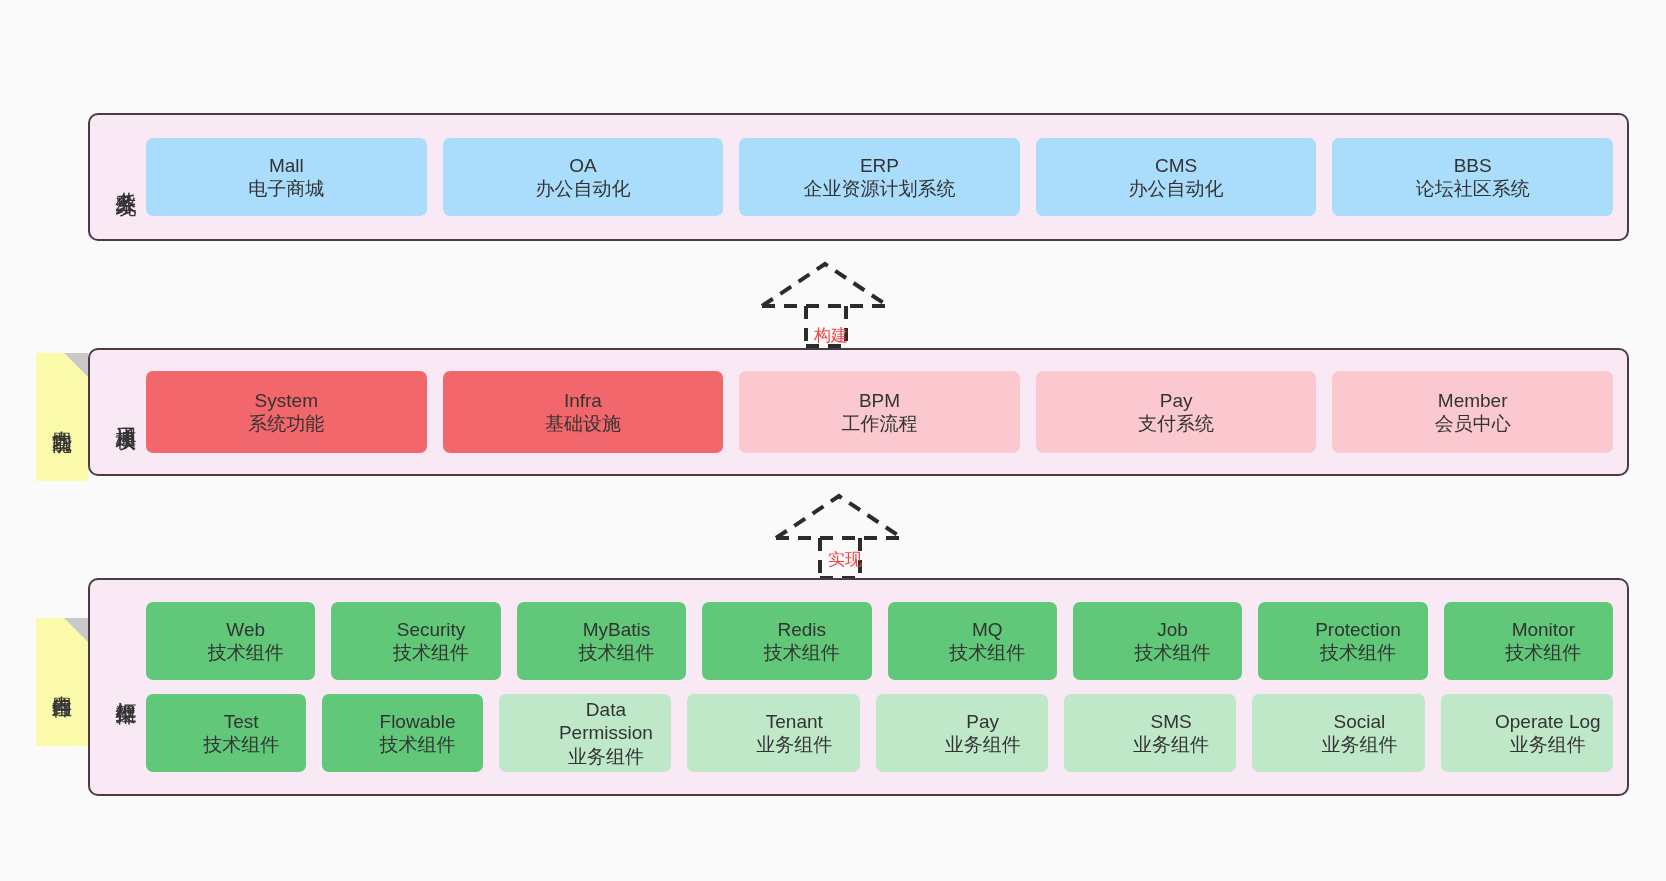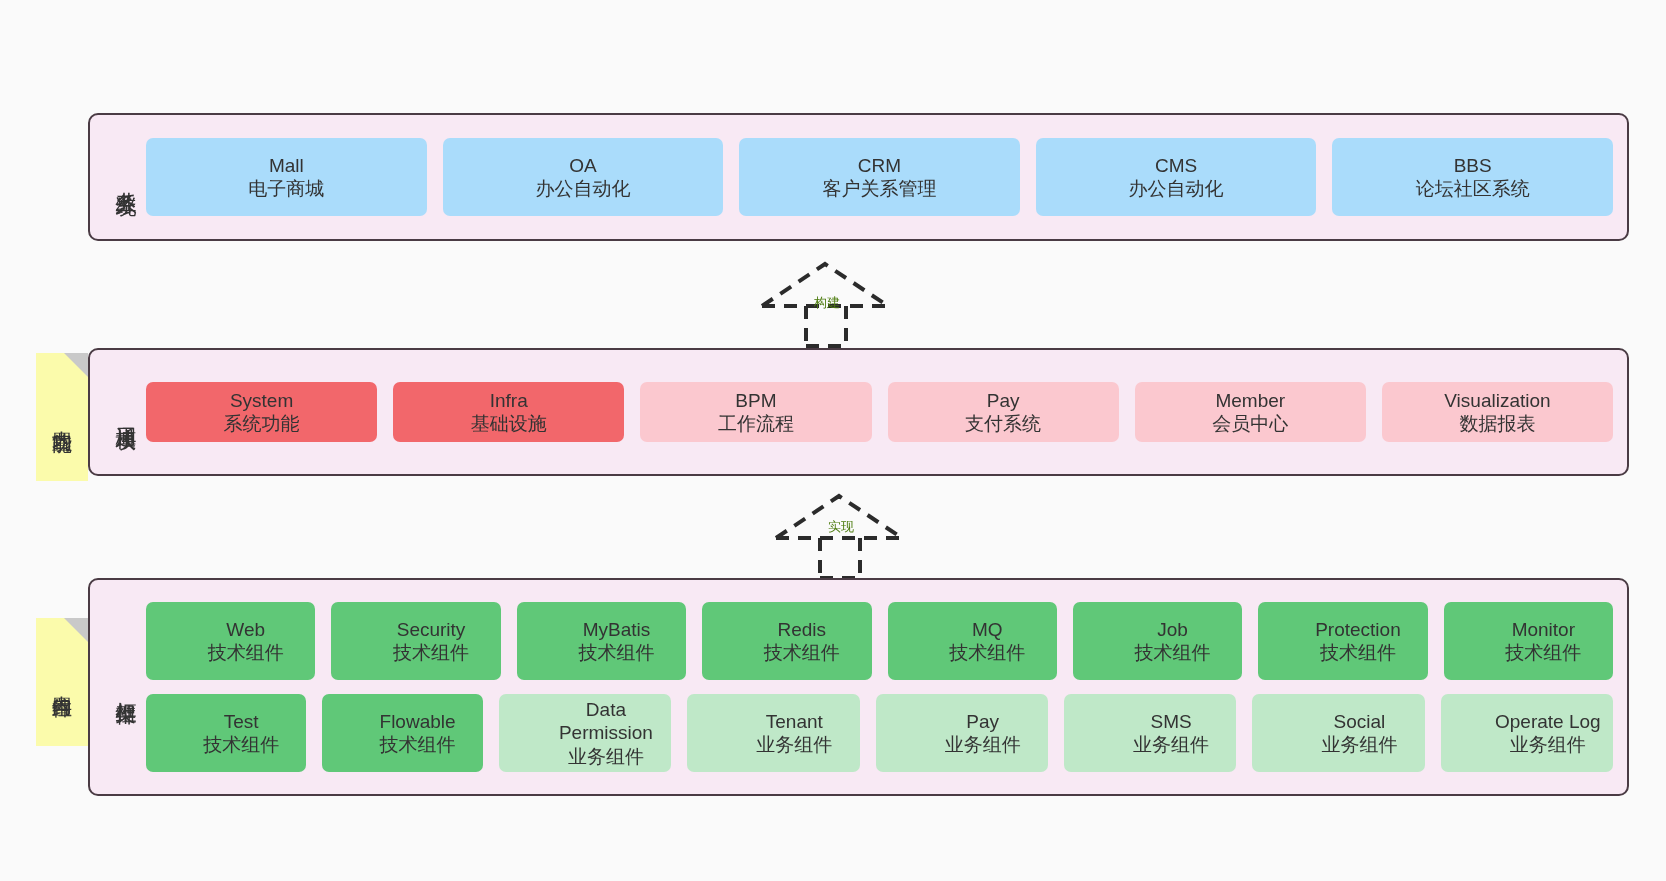--- a/index.html
+++ b/index.html
@@ -85,21 +85,21 @@
     color: #333333;
     box-sizing: border-box;
     padding: 4px 6px;
     user-select: none;
   }
   .card .t1 { display: block; white-space: nowrap; }
   .card .t2 { display: block; white-space: nowrap; }
   .card.wrap .t1 { white-space: normal; }
 
   .h-biz   { height: 78px; }
-  .h-mod   { height: 60px; }
+  .h-mod   { height: 82px; }
   .h-comp  { height: 78px; }
 
   
   .c-blue       { background: #aadcfb; }
   .c-red        { background: #f2676b; }
   .c-pink       { background: #fbc8cf; }
   .c-green      { background: #60c878; padding-left: 36px; }
   .c-lightgreen { background: #bfe8c8; padding-left: 48px; }
 
   
@@ -127,47 +127,48 @@
     border-left: 24px solid transparent;
   }
 
   
   .connector {
     position: absolute;
     pointer-events: none;
   }
   .connector .conn-label {
     position: absolute;
-    font-size: 13px;
-    color: #4d7c0f;
+    font-size: 17px;
+    color: #ef4444;
     background: transparent;
     white-space: nowrap;
     user-select: none;
+    margin-top: 30px;
   }
 </style>
 </head>
 <body>
 
 <div id="canvas">
 
   <div class="layer" id="layer-business" style="left:88px; top:113px; width:1541px; height:128px;">
     <div class="layer-title">业务系统</div>
     <div class="layer-body">
       <div class="row">
         <div class="card h-biz c-blue">
           <span class="t1">Mall</span>
           <span class="t2">电子商城</span>
         </div>
         <div class="card h-biz c-blue">
           <span class="t1">OA</span>
           <span class="t2">办公自动化</span>
         </div>
         <div class="card h-biz c-blue">
-          <span class="t1">CRM</span>
-          <span class="t2">客户关系管理</span>
+          <span class="t1">ERP</span>
+          <span class="t2">企业资源计划系统</span>
         </div>
         <div class="card h-biz c-blue">
           <span class="t1">CMS</span>
           <span class="t2">办公自动化</span>
         </div>
         <div class="card h-biz c-blue">
           <span class="t1">BBS</span>
           <span class="t2">论坛社区系统</span>
         </div>
       </div>
@@ -208,24 +209,20 @@
           <span class="t1">BPM</span>
           <span class="t2">工作流程</span>
         </div>
         <div class="card h-mod c-pink">
           <span class="t1">Pay</span>
           <span class="t2">支付系统</span>
         </div>
         <div class="card h-mod c-pink">
           <span class="t1">Member</span>
           <span class="t2">会员中心</span>
-        </div>
-        <div class="card h-mod c-pink">
-          <span class="t1">Visualization</span>
-          <span class="t2">数据报表</span>
         </div>
       </div>
     </div>
   </div>
 
   <div class="connector" style="left:766px; top:490px; width:160px; height:90px;">
     <svg width="160" height="90" viewBox="0 0 160 90">
       <polyline points="10,48 73,6 136,48" fill="none" stroke="#2b2b2b" stroke-width="4" stroke-dasharray="13,9" stroke-linecap="butt"></polyline>
       <polyline points="10,48 136,48" fill="none" stroke="#2b2b2b" stroke-width="4" stroke-dasharray="13,9" stroke-linecap="butt"></polyline>
       <polyline points="54,48 54,90" fill="none" stroke="#2b2b2b" stroke-width="4" stroke-dasharray="13,9"></polyline>

